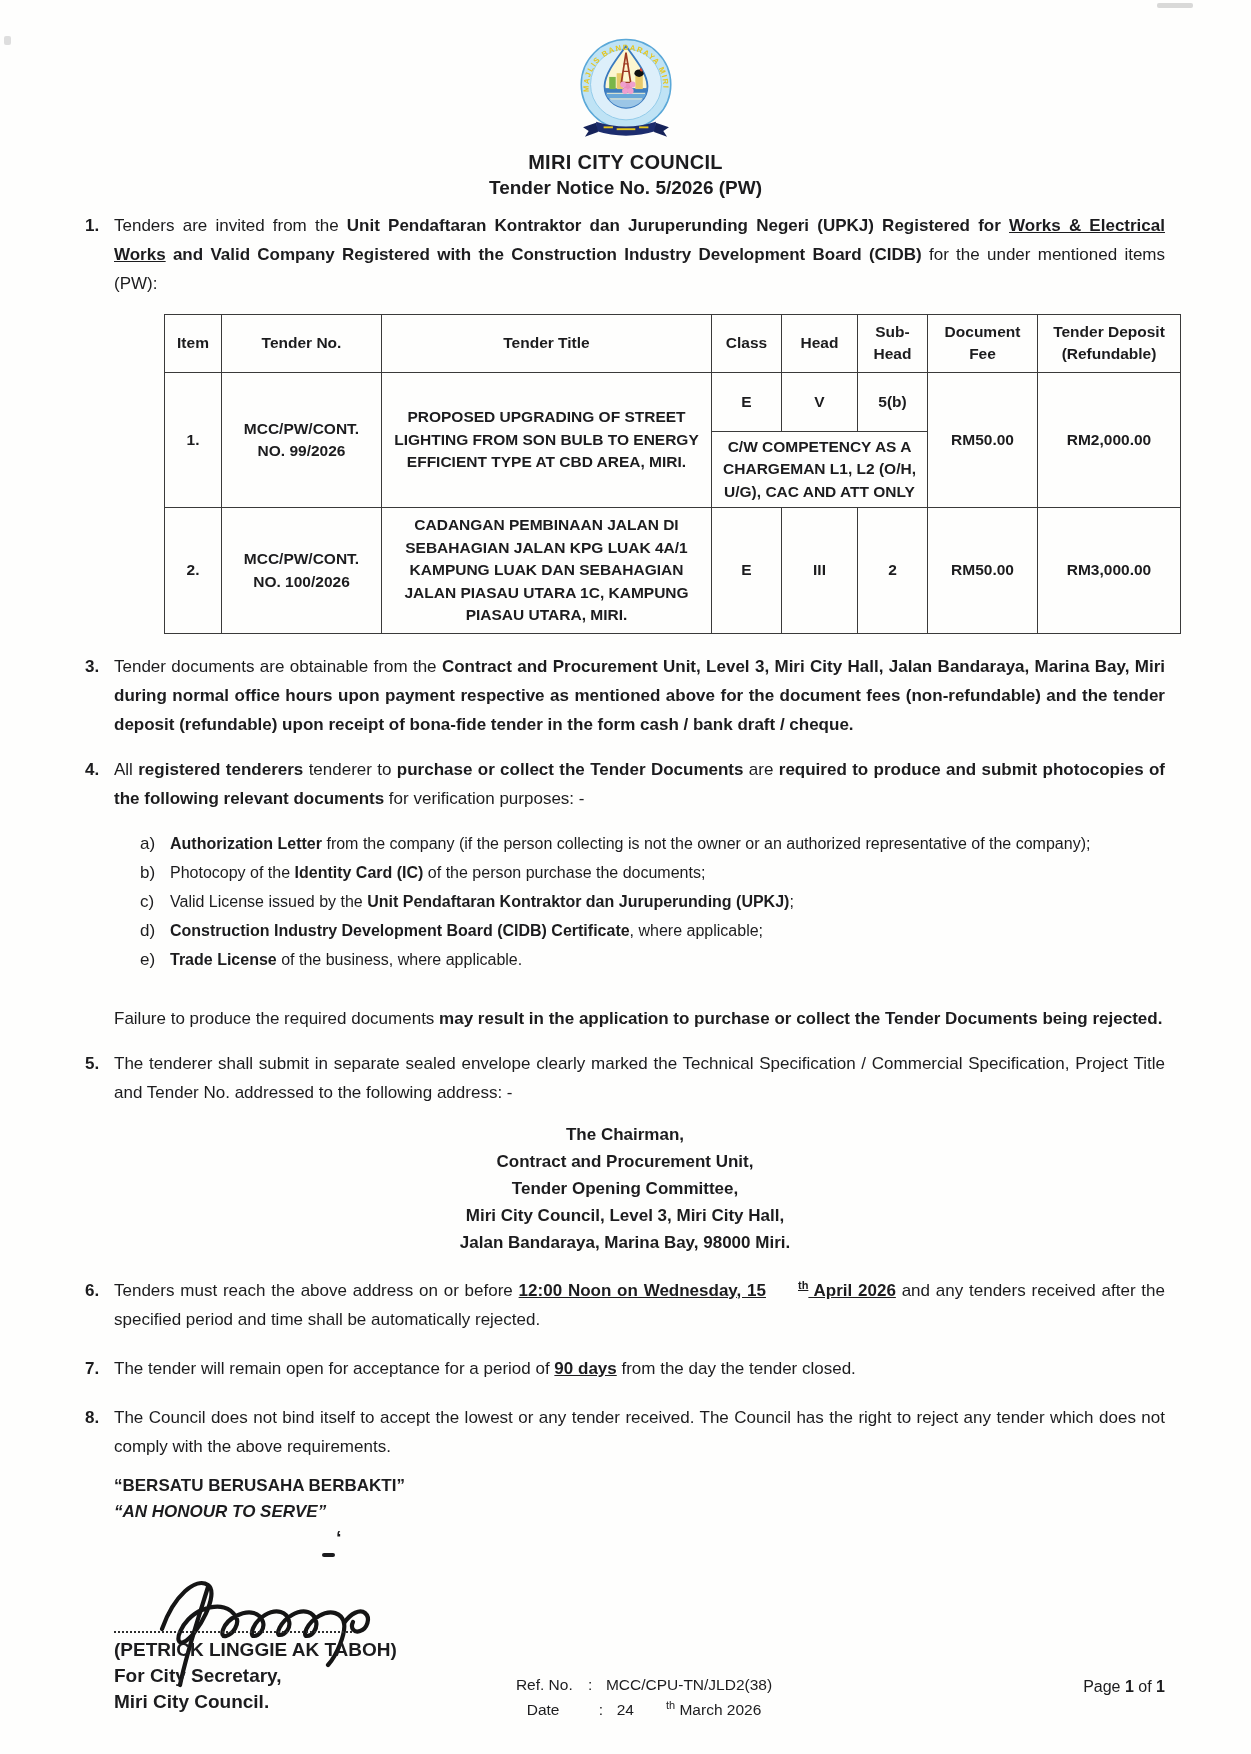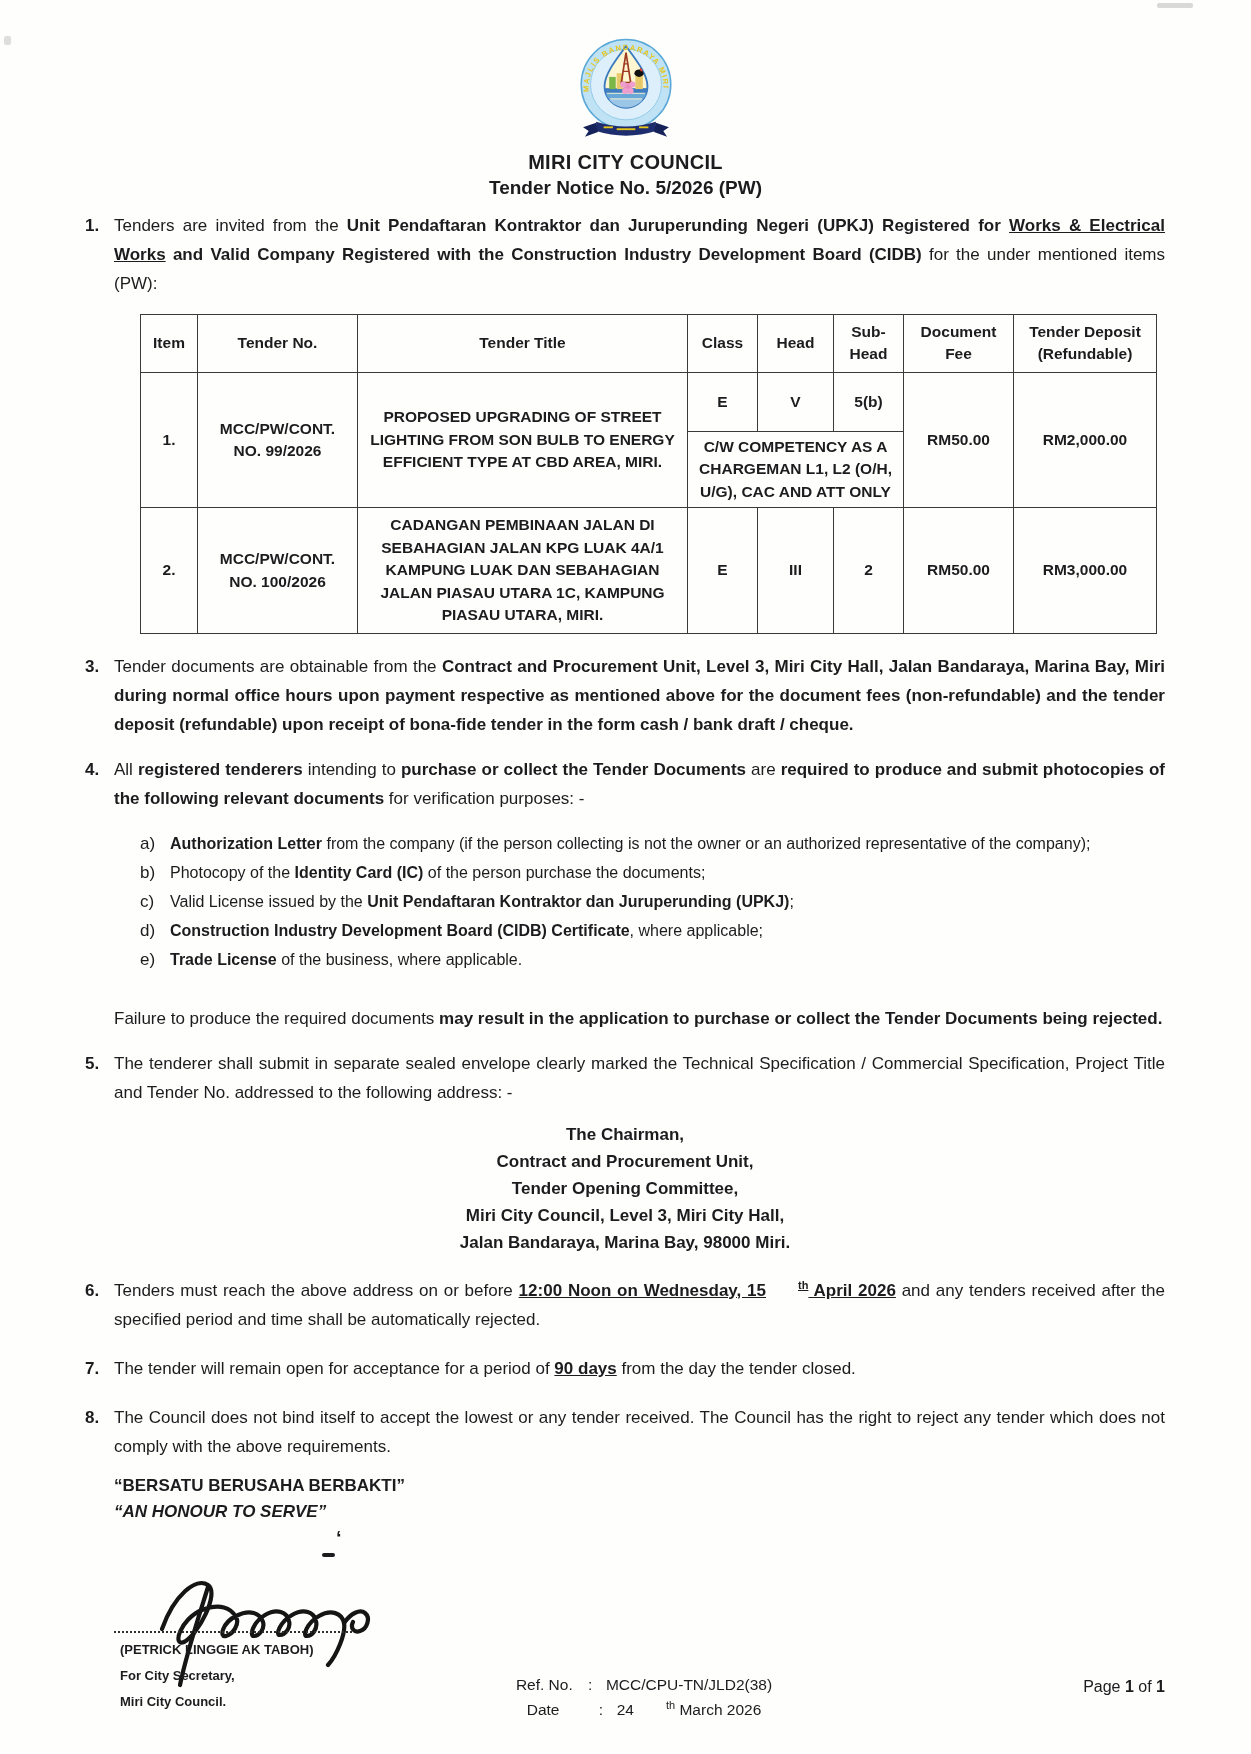--- a/index.html
+++ b/index.html
@@ -26,21 +26,21 @@
   
   .content{padding:0 86px 0 85px;}
   .nitem{display:flex;margin-top:0;}
   .nitem .num{flex:0 0 29px;font-weight:700;font-size:17px;line-height:29px;}
   .nitem .txt{flex:1;font-size:17px;line-height:29px;text-align:justify;}
   b{font-weight:700;}
   .u{text-decoration:underline;}
   .sup{vertical-align:super;font-size:11px;line-height:0;padding-left:32px;}
 
   
-  .tbl-wrap{margin:16px 0 0 55px;}
+  .tbl-wrap{margin:16px 0 0 79px;}
   table.tender{border-collapse:collapse;table-layout:fixed;width:1016px;}
   table.tender th,table.tender td{
     border:1.6px solid #3a3a3a;
     font-size:15.5px;font-weight:700;
     padding:6px 8px;vertical-align:middle;text-align:center;
     line-height:1.45;
   }
   table.tender th{height:44px;}
   td.ttl{text-align:justify;padding:10px 12px;}
   td.no-b-bottom{border-bottom:none;}
@@ -63,21 +63,21 @@
   .addr{text-align:center;font-weight:700;font-size:17px;line-height:27px;margin-top:14px;}
 
   
   .slogan{margin-left:29px;font-size:17px;font-weight:700;line-height:26px;}
   .slogan .it{font-style:italic;}
   .sigzone{position:relative;margin-left:29px;height:158px;}
   .stray-q{position:absolute;left:222px;top:2px;font-size:20px;font-weight:700;}
   .stray-d{position:absolute;left:208px;top:28px;width:13px;height:4px;background:#1c1c1e;border-radius:2px;}
   .sig-svg{position:absolute;left:18px;top:18px;}
   .dotline{position:absolute;left:0;top:106px;width:238px;border-bottom:2.4px dotted #2e2e2e;}
-  .signame{position:absolute;left:6px;top:112px;font-weight:700;font-size:13px;line-height:26px;}
+  .signame{position:absolute;left:0;top:112px;font-weight:700;font-size:19px;line-height:26px;}
 
   
   .foot{position:absolute;left:123px;right:86px;top:1672px;font-size:15.5px;line-height:25px;}
   .foot .row{display:flex;justify-content:center;}
   .foot .lbl{width:72px;}
   .foot .sep{width:18px;}
   .pagenum{position:absolute;right:0;top:2px;font-size:16px;}
   .pagenum b{font-weight:700;}
 </style>
 </head>
@@ -195,21 +195,21 @@
 
     <div class="nitem">
       <span class="num">3.</span>
       <span class="txt"><span>Tender documents are obtainable from the </span><b>Contract and Procurement Unit, Level 3, Miri City Hall, Jalan Bandaraya, Marina Bay, Miri during normal office hours upon payment respective as mentioned above for the document fees (non-refundable) and the tender deposit (refundable) upon receipt of bona-fide tender in the form cash / bank draft / cheque.</b></span>
     </div>
 
     <div class="sp16"></div>
 
     <div class="nitem">
       <span class="num">4.</span>
-      <span class="txt"><span>All </span><b>registered tenderers</b><span> intending to </span><b>purchase or collect the Tender Documents</b><span> are </span><b>required to produce and submit photocopies of the following relevant documents</b><span> for verification purposes: -</span></span>
+      <span class="txt"><span>All </span><b>registered tenderers</b><span> tenderer to </span><b>purchase or collect the Tender Documents</b><span> are </span><b>required to produce and submit photocopies of the following relevant documents</b><span> for verification purposes: -</span></span>
     </div>
 
     <div class="sp16"></div>
 
     <div class="alist">
       <div class="aitem">
         <span class="ltr">a)</span>
         <span class="txt"><b>Authorization Letter</b><span> from the company (if the person collecting is not the owner or an authorized representative of the company);</span></span>
       </div>
       <div class="aitem">

